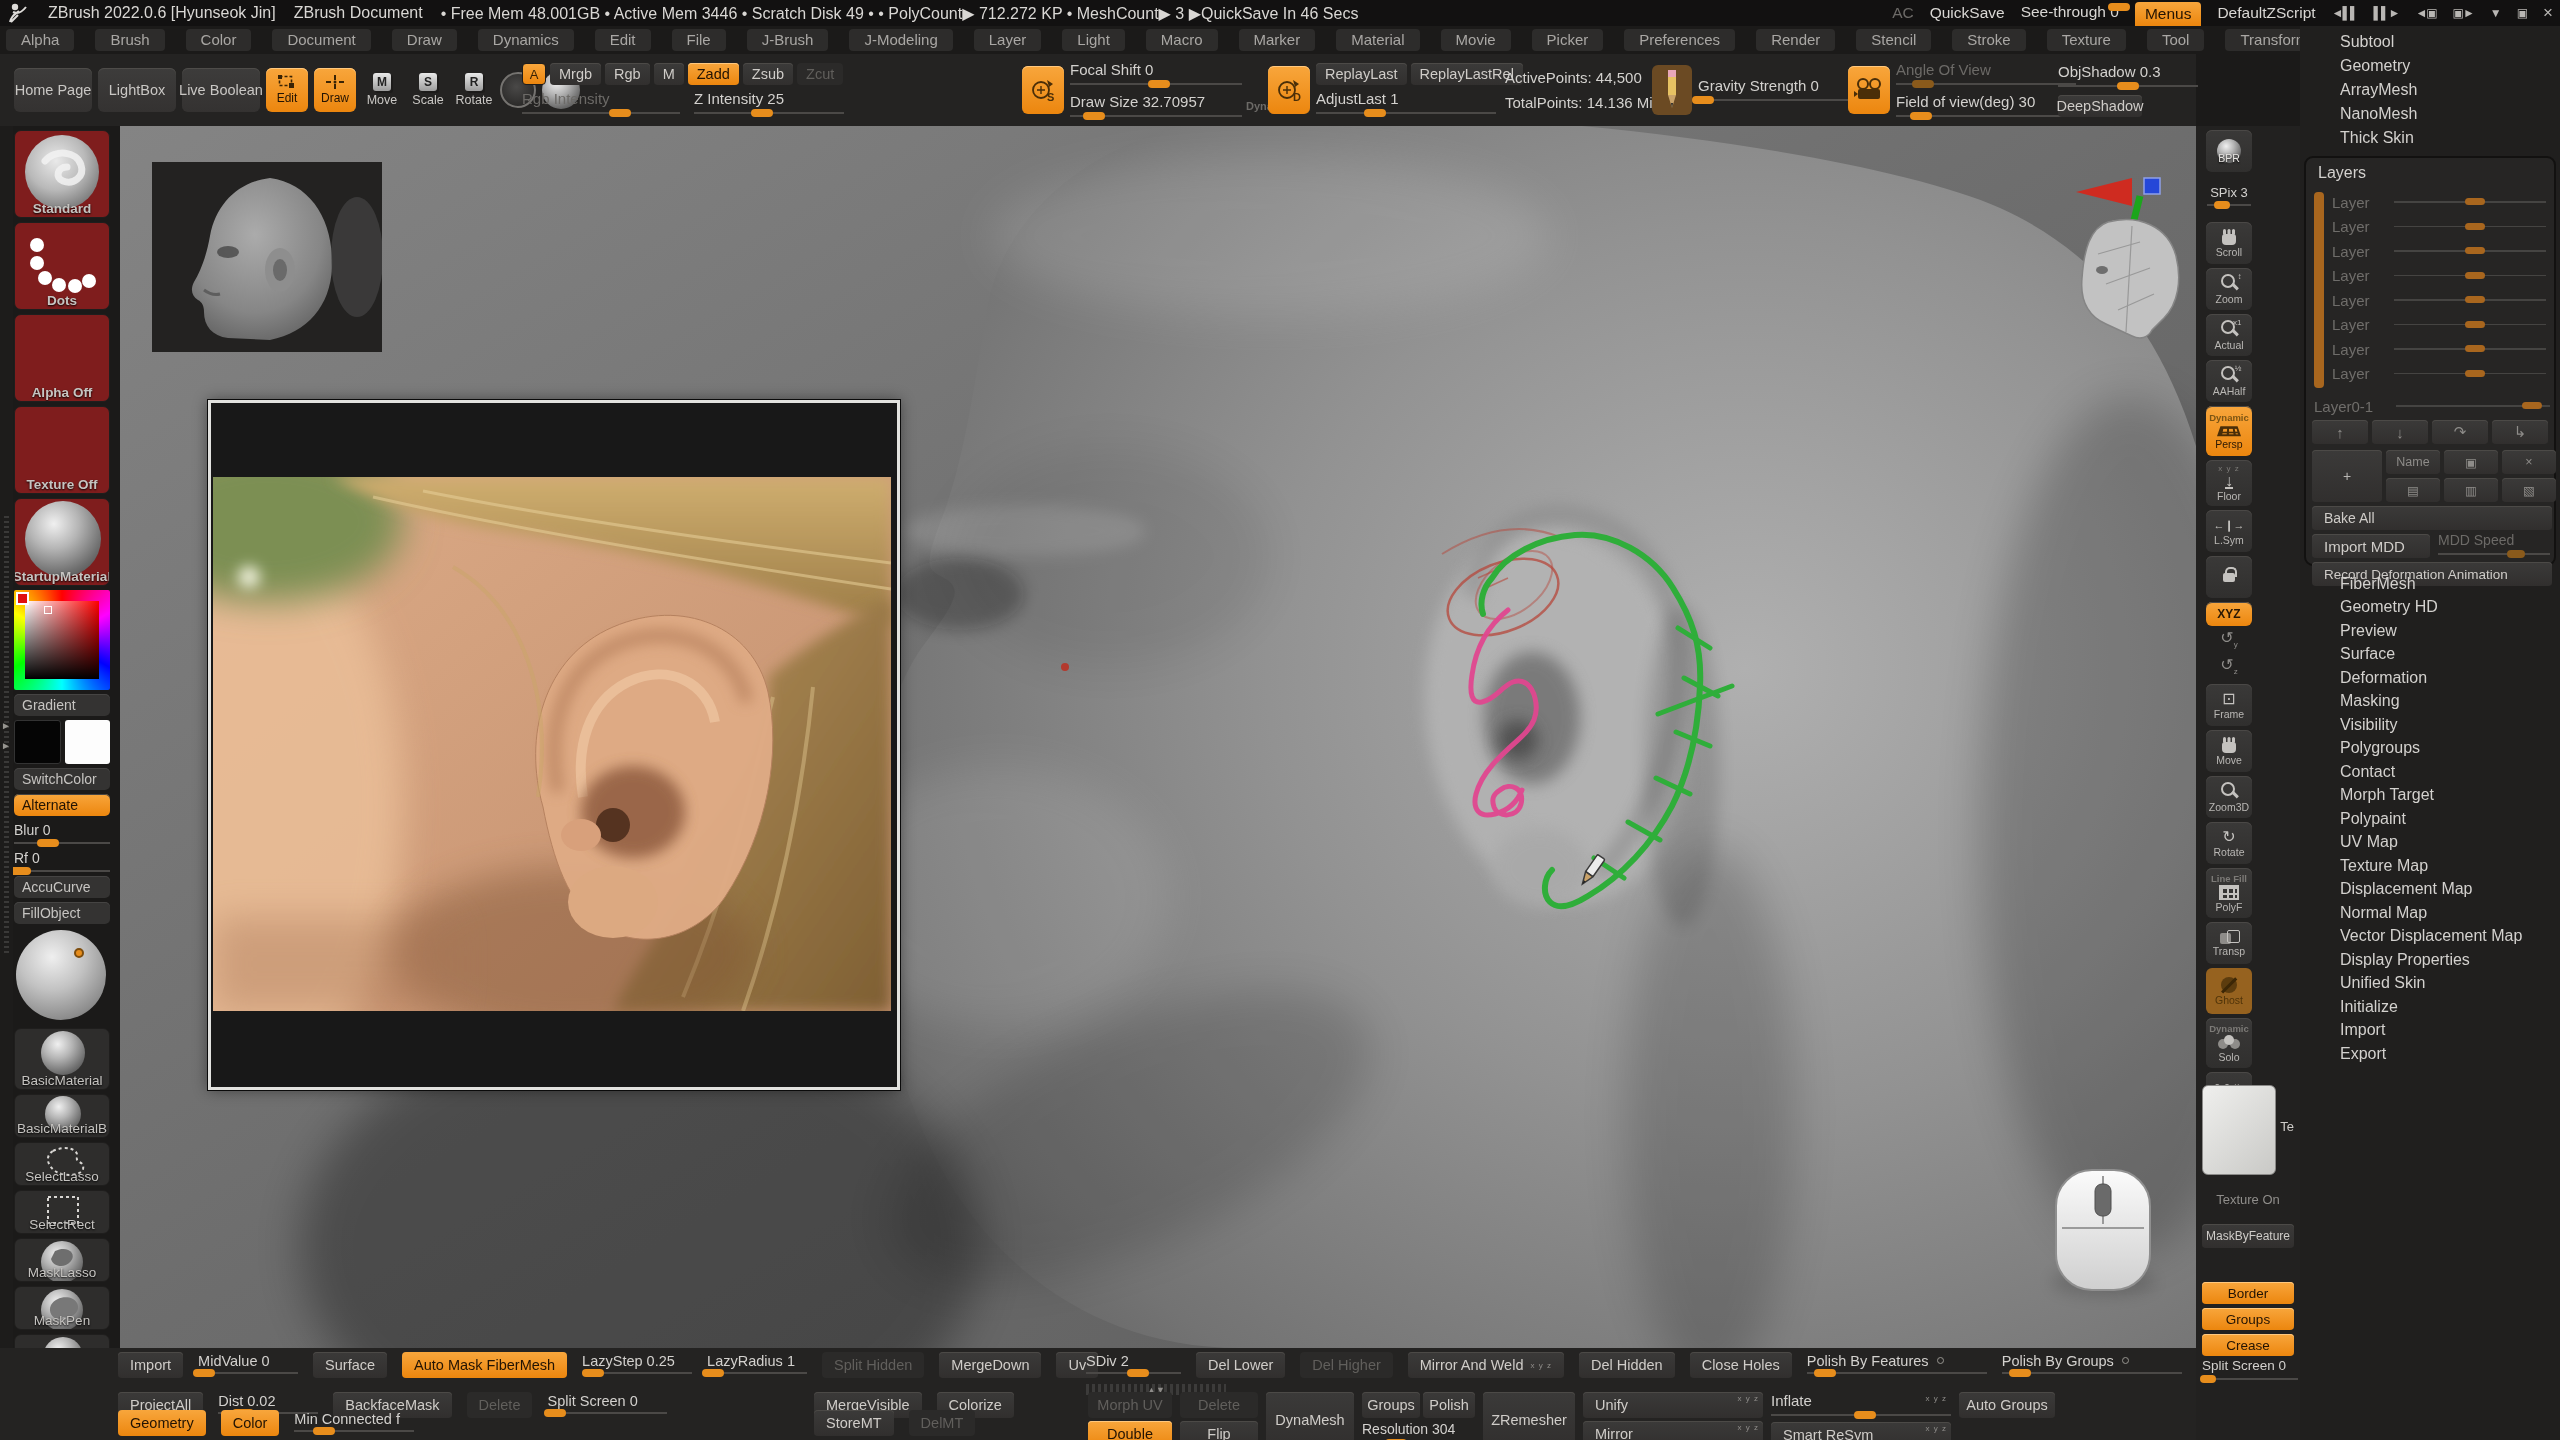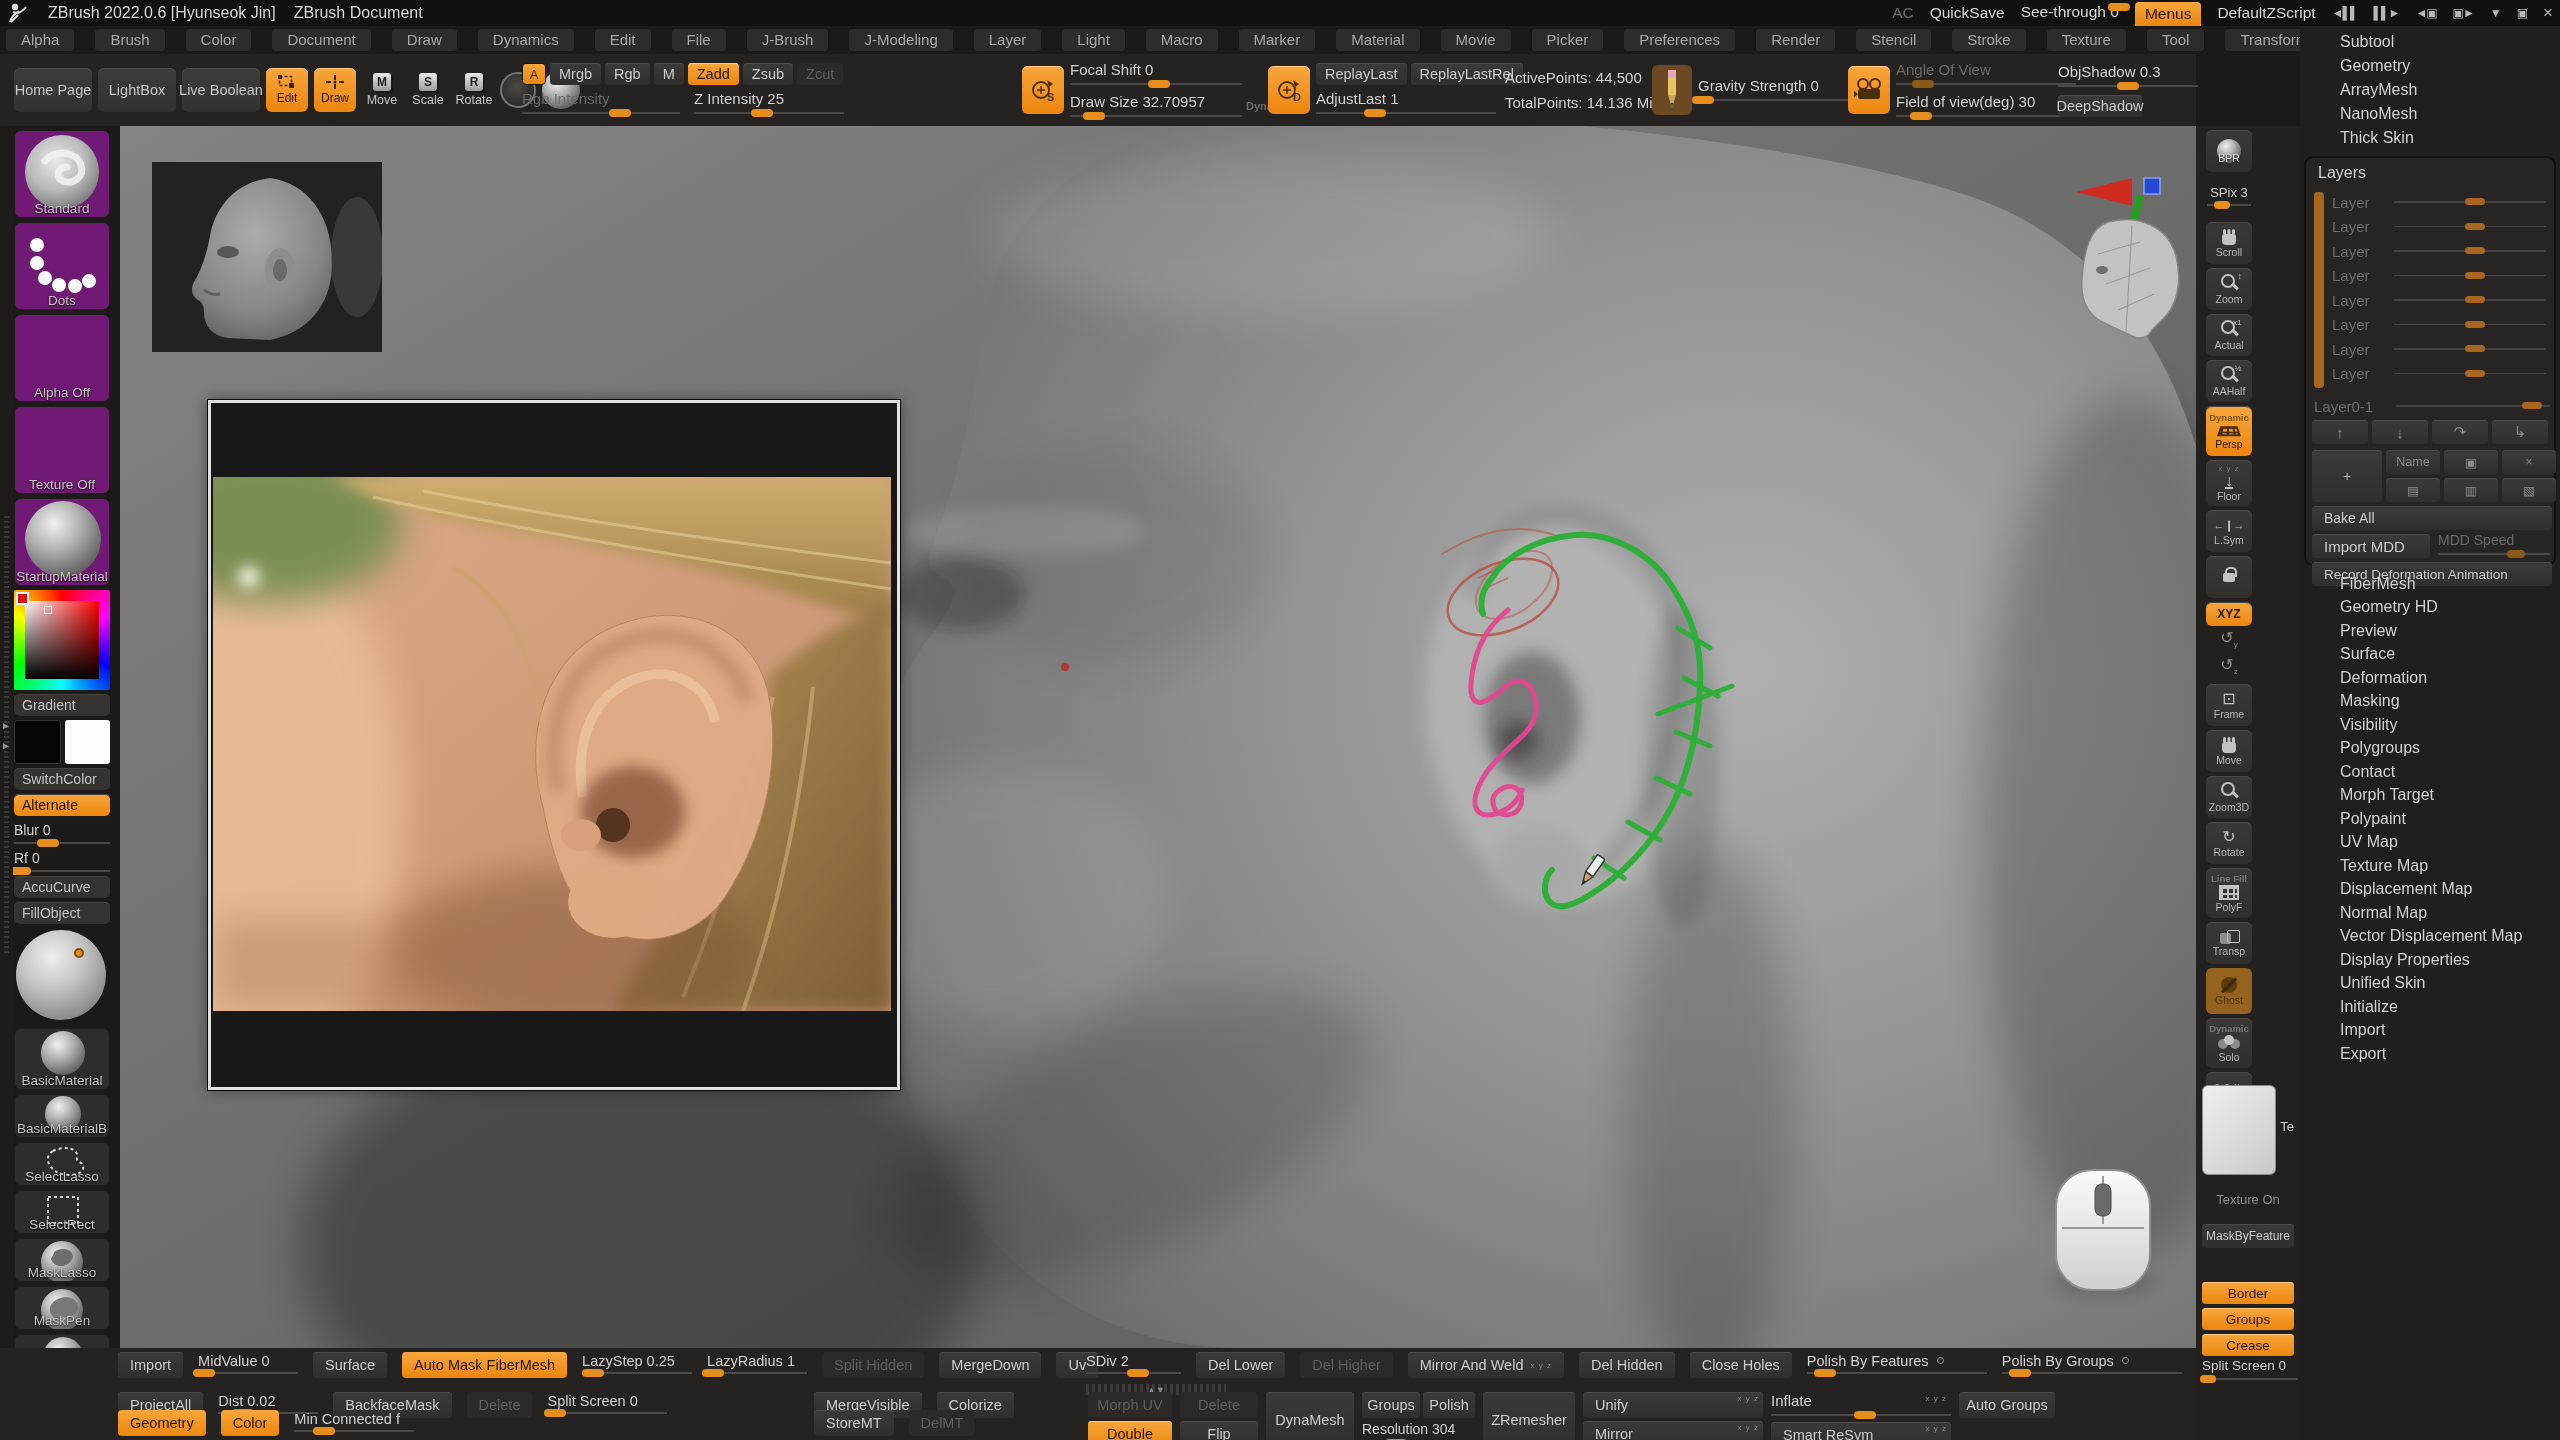--- a/index.html
+++ b/index.html
@@ -50,21 +50,21 @@
   .colcl{display:flex;flex-direction:column;gap:5px;justify-content:center;}
   .rowcl{display:flex;gap:4px;align-items:center;}
   .smbtn{height:22px;padding:0 9px;font-size:14.5px;}
   .aswatch{width:24px;height:22px;background:linear-gradient(#f8a63c,#ec860e);border-radius:4px;color:#3a2305;
            font-size:13px;display:flex;align-items:center;justify-content:center;border:1px solid #1d1c1b;}
   .tslider{display:flex;flex-direction:column;gap:2px;}
   .cap{font-size:11px;color:#6c6a67;font-weight:bold;}
 
   
   .ltray{position:absolute;left:14px;top:130px;width:96px;display:flex;flex-direction:column;gap:4px;}
-  .lt-thumb{height:88px;background:#701a75;border:1px solid #1f1e1d;border-radius:7px;position:relative;overflow:hidden;}
+  .lt-thumb{height:88px;background:#7f1d1d;border:1px solid #1f1e1d;border-radius:7px;position:relative;overflow:hidden;font-weight:bold;}
   .lt-sm{height:44px;background:#2e2d2c;border:1px solid #1f1e1d;border-radius:7px;position:relative;overflow:hidden;}
   .lt-label{position:absolute;left:-4px;right:-4px;bottom:1px;text-align:center;font-size:13.5px;color:#c6c4c1;
             text-shadow:0 1px 2px #000;}
   .lt-bar{height:22px;background:#343332;border-radius:5px;display:flex;align-items:center;padding-left:8px;
           font-size:14px;color:#c6c4c1;box-shadow:inset 0 1px 0 #454443;}
   .lt-orange{background:linear-gradient(#f8a63c,#ec860e);color:#221303;}
   .lt-slider{height:24px;display:flex;flex-direction:column;gap:1px;padding-top:2px;}
   .lt-slider .slbl{font-size:14px;}
   .bigsphere{height:96px;position:relative;}
   .bigsphere .s{position:absolute;left:2px;top:2px;width:90px;height:90px;border-radius:50%;
@@ -194,20 +194,21 @@
 </head>
 <body>
 
 <div class="titlebar">
   <svg width="24" height="22" style="margin-left:6px">
     <circle cx="9" cy="5" r="3.2" fill="#dddbd8"></circle>
     <path d="M4,20 C6,12 10,12 13,9 M7,10 C11,12 16,10 20,5 M5,20 L12,13" stroke="#dddbd8" stroke-width="2" fill="none"></path>
   </svg>
   <span class="sp">ZBrush 2022.0.6 [Hyunseok Jin]</span>
   <span class="sp">ZBrush Document</span>
+  <span class="sp">• Free Mem 48.001GB   • Active Mem 3446   • Scratch Disk 49 •   • PolyCount▶ 712.272 KP   • MeshCount▶ 3    ▶QuickSave In 46 Secs</span>
   <div class="tb-right">
     <span style="color:#6c6a67">AC</span>
     <span>QuickSave</span>
     <span class="tb-see">
       <span>See-through 0</span>
       <span class="trk"><span class="hnd" style="left: 6%;"></span></span>
     </span>
     <span class="tb-menus">Menus</span>
     <span>DefaultZScript</span>
     <span class="tb-ico">◄▌▌</span>

